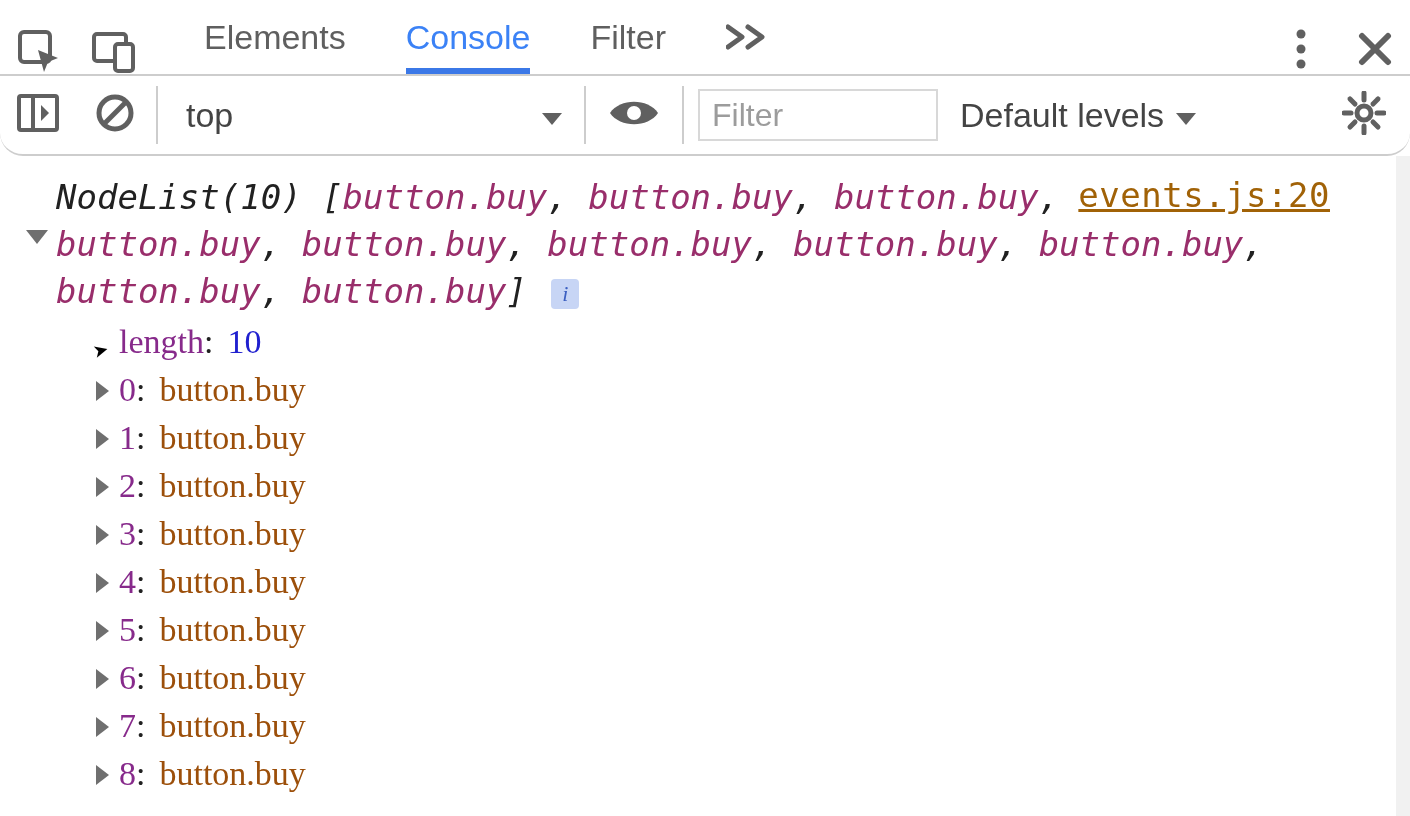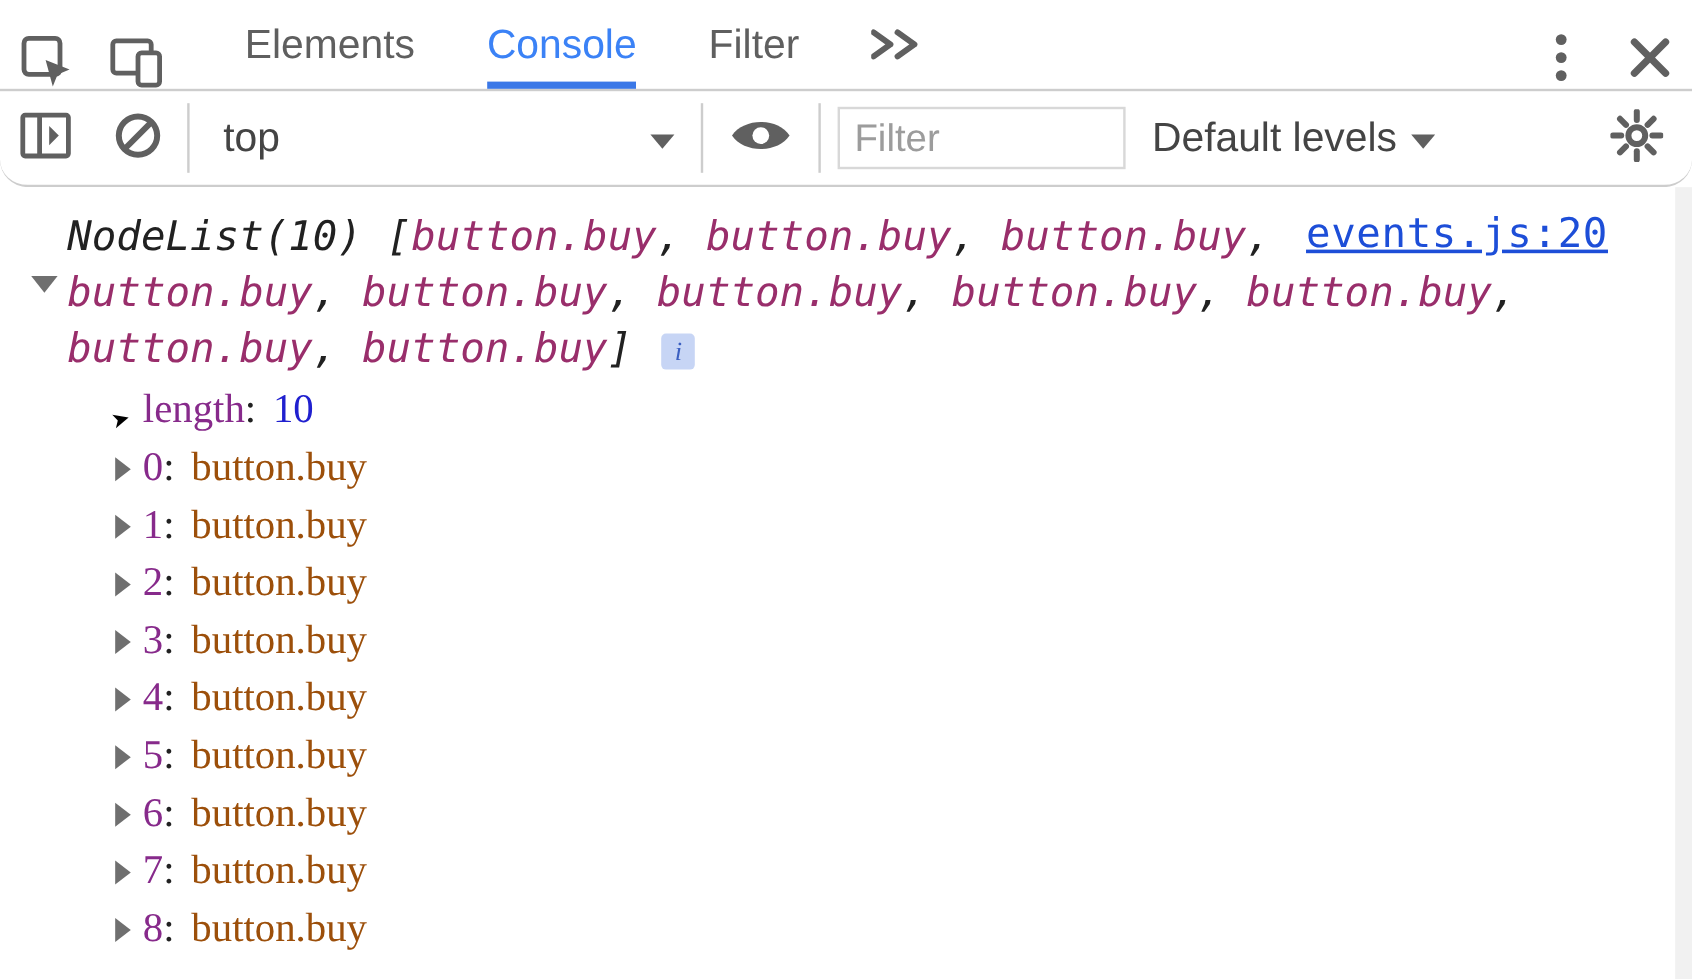--- a/index.html
+++ b/index.html
@@ -102,23 +102,23 @@
   
   .console {
     font-family: Menlo, Consolas, monospace;
     font-size: 34px;
     padding: 18px 26px 0 26px;
     line-height: 1.38;
     position: relative;
   }
   .source-link {
     position: absolute;
-    right: 70px;
+    right: 80px;
     top: 16px;
-    color: #1d4ed8;
+    color: #a16207;
     text-decoration: underline;
     letter-spacing: 0.5px;
   }
 
   .summary-block {
     display: flex;
     align-items: flex-start;
   }
   .expand-arrow {
     width: 0; height: 0;

